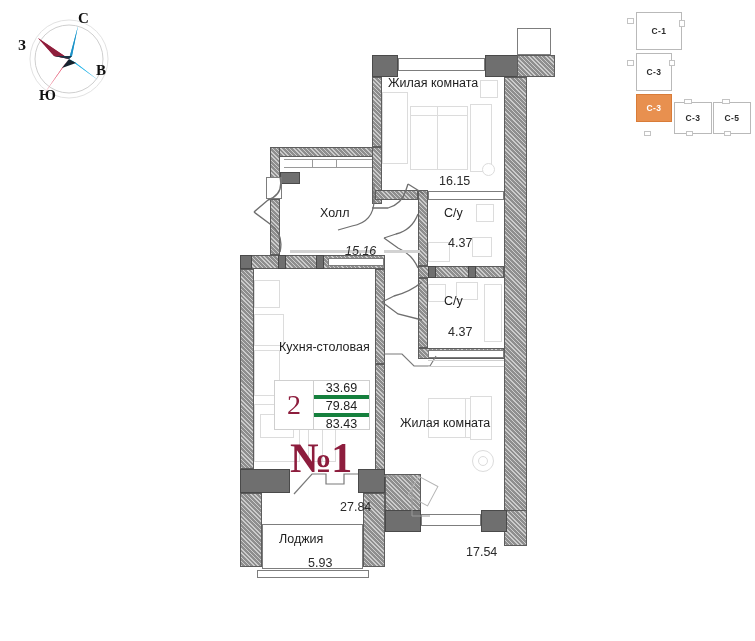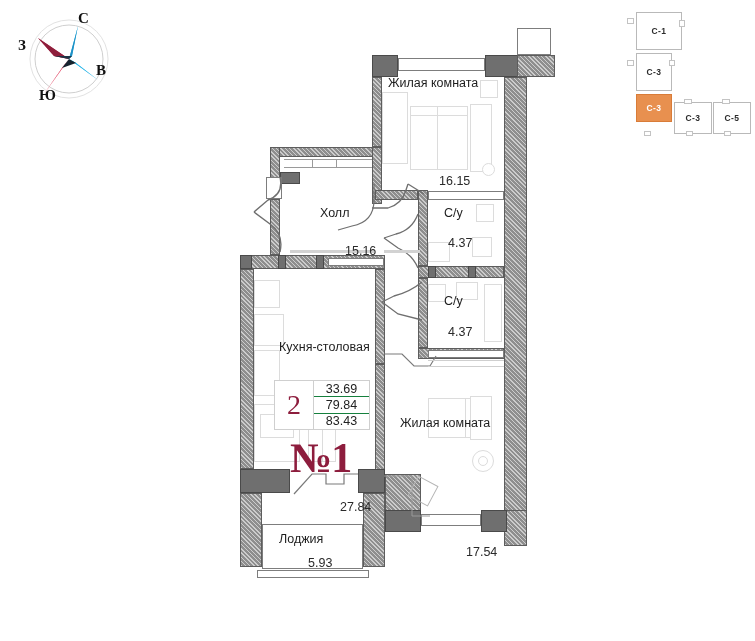--- a/index.html
+++ b/index.html
@@ -161,21 +161,21 @@
     display: flex;
     flex-direction: column;
   }
   #infobox .areas div {
     flex: 1;
     display: flex;
     align-items: center;
     justify-content: center;
     font-size: 12.5px;
     color: #222;
-    border-bottom: 1px solid #15803d;
+    border-bottom: 4px solid #15803d;
   }
   #infobox .areas div:last-child { border-bottom: none; }
 
   #flat-number {
     position: absolute;
     left: 58px;
     top: 412px;
     font-family: "Liberation Serif", serif;
     font-size: 42px;
     font-weight: bold;
@@ -368,21 +368,21 @@
     <div class="furn soft r" style="left:240px; top:428px; width:22px; height:22px;"></div>
     <div class="furn soft r" style="left:246px; top:434px; width:10px; height:10px;"></div>
 
     <div class="thinline" style="left:196px; top:338px; width:76px; height:1px; background:#cfcfcf;"></div>
     <div class="thinline" style="left:196px; top:344px; width:76px; height:1px; background:#cfcfcf;"></div>
 
     <span class="label room-name" style="left:156px; top:54px;">Жилая комната</span>
     <span class="label room-area" style="left:207px; top:152px;">16.15</span>
 
     <span class="label room-name" style="left:88px; top:184px;">Холл</span>
-    <span class="label room-area" style="left:113px; top:222px;">15.16</span>
+    <span class="label room-area" style="left:113px; top:222px;font-style:italic;">15.16</span>
 
     <span class="label room-name" style="left:212px; top:184px;">С/у</span>
     <span class="label room-area" style="left:216px; top:214px;">4.37</span>
 
     <span class="label room-name" style="left:212px; top:272px;">С/у</span>
     <span class="label room-area" style="left:216px; top:303px;">4.37</span>
 
     <span class="label room-name" style="left:47px; top:318px;">Кухня-столовая</span>
     <span class="label room-area" style="left:108px; top:478px;">27.84</span>
 

